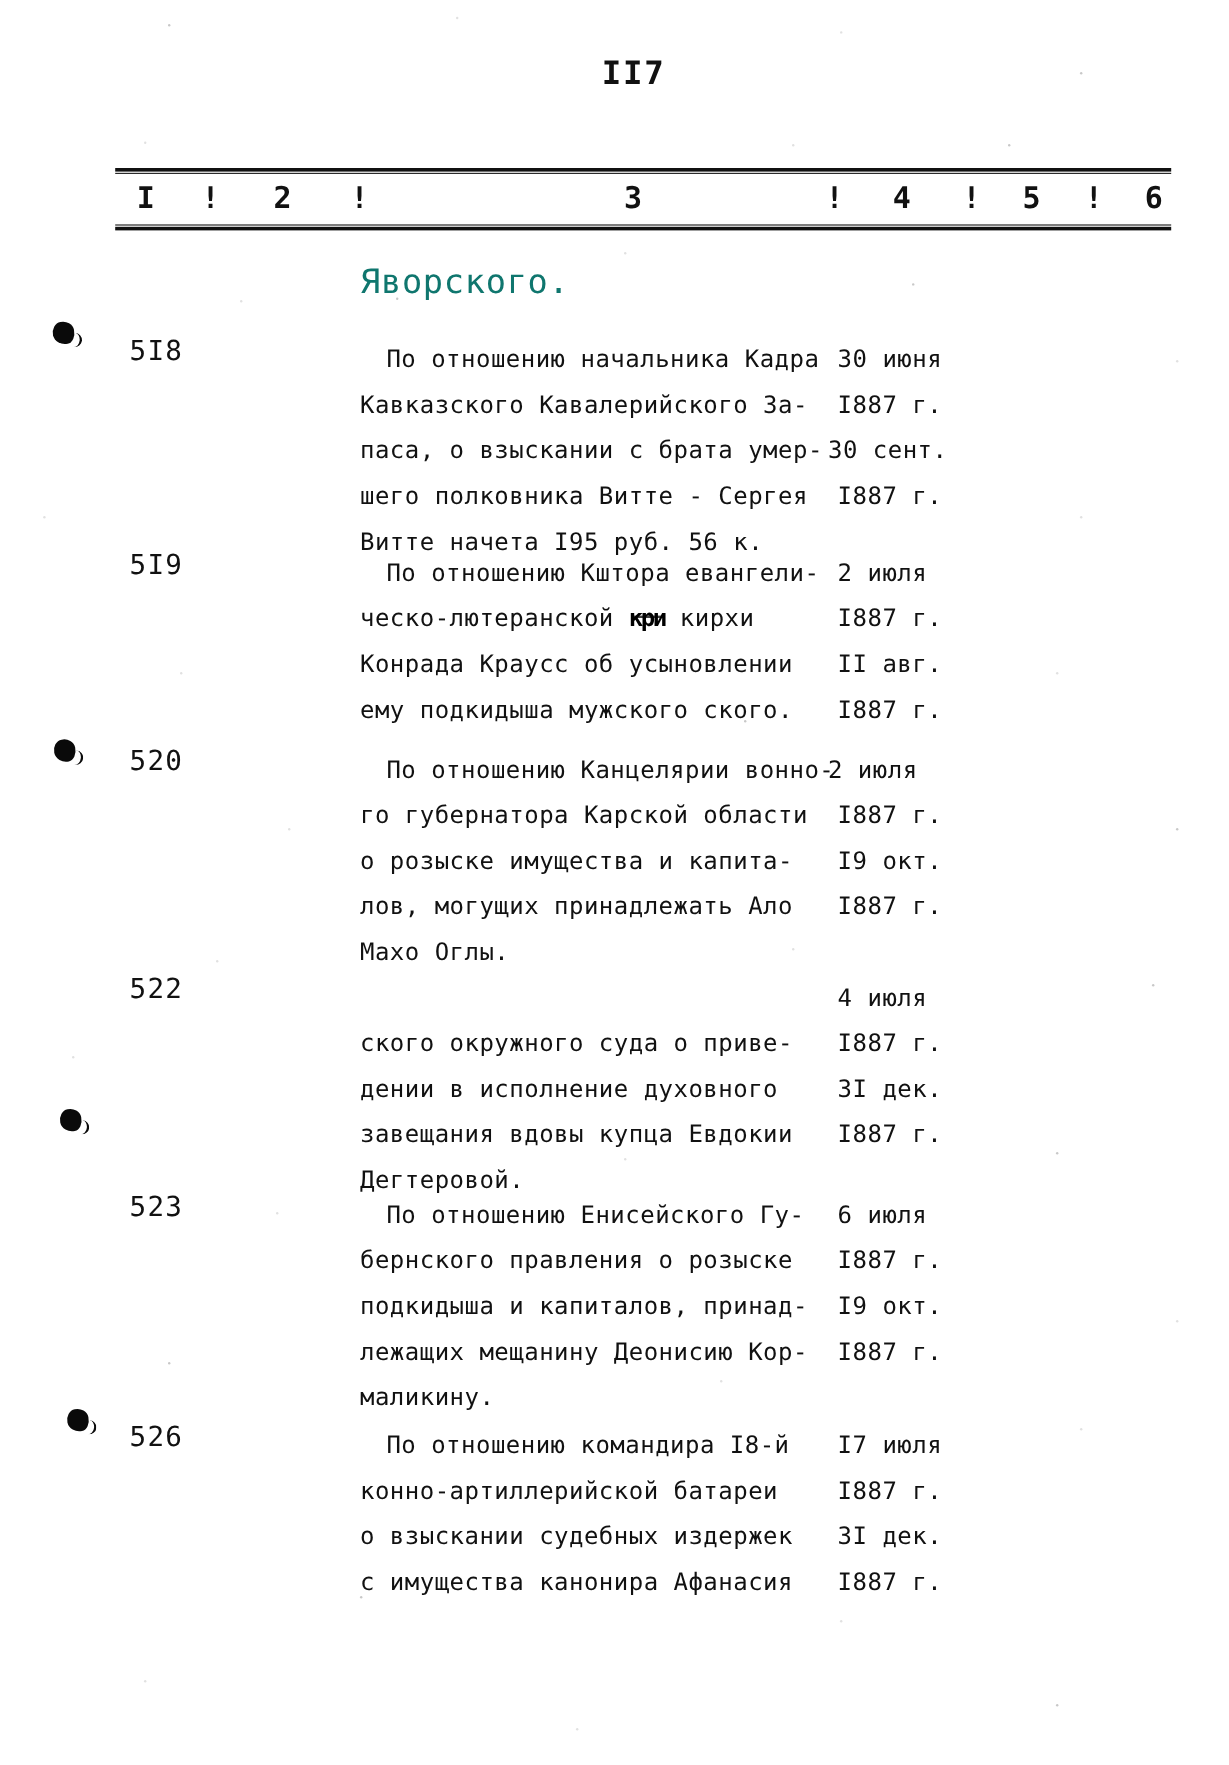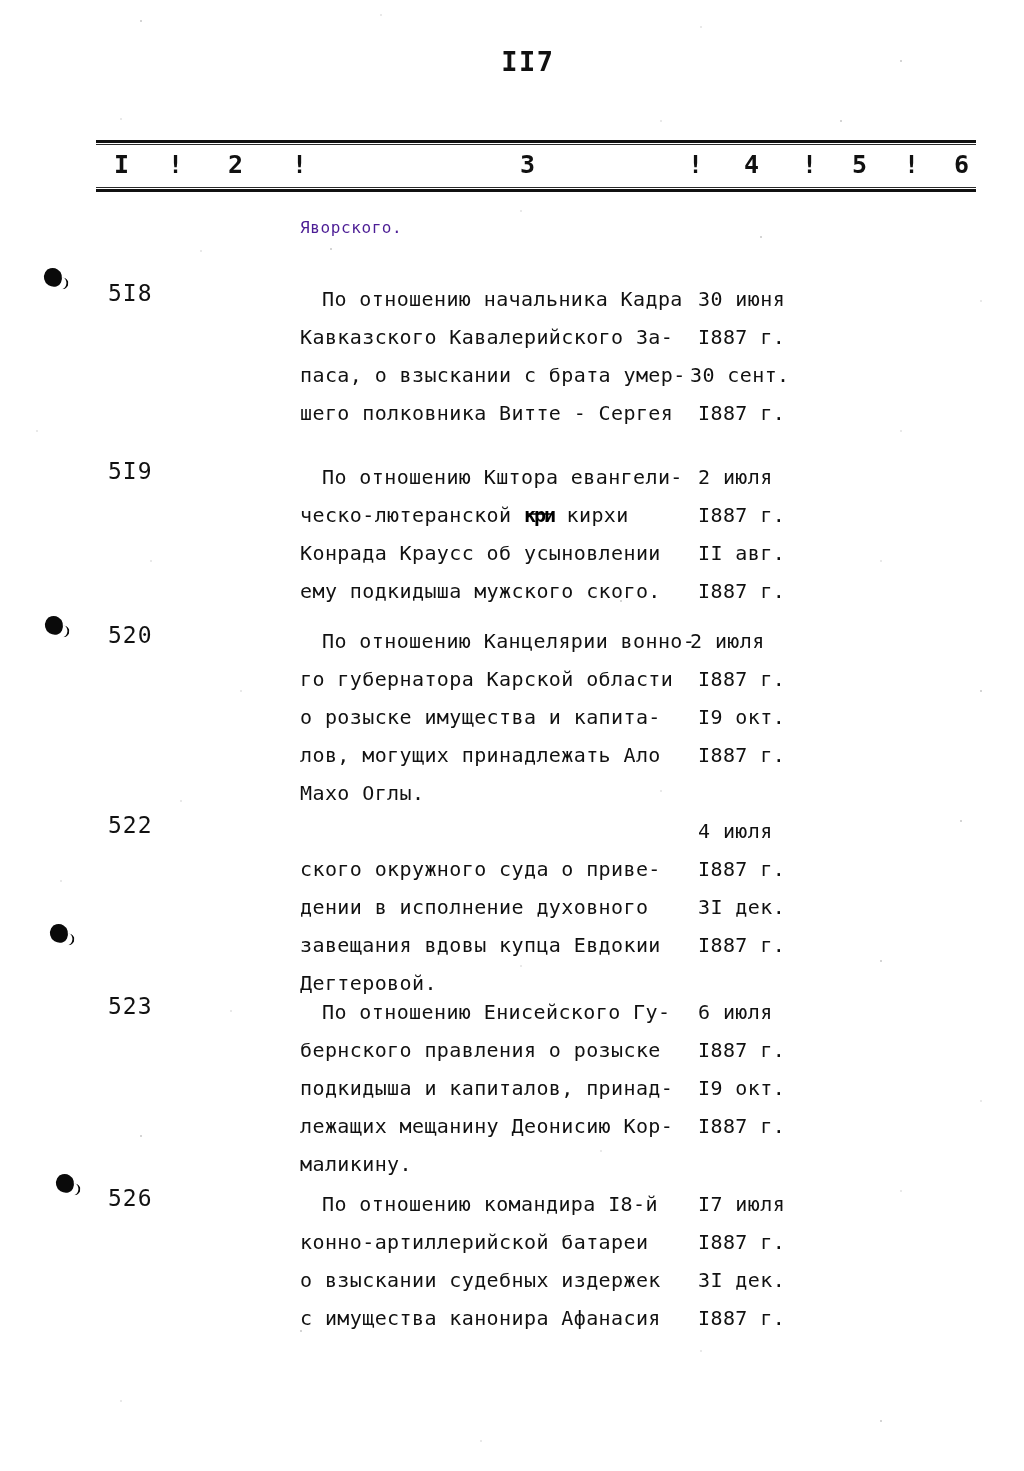--- a/index.html
+++ b/index.html
@@ -75,23 +75,23 @@
     line-height: 34px;
     letter-spacing: 1px;
     white-space: nowrap;
   }
 
   
   .continuation {
     position: absolute;
     top: 218px;
     left: 300px;
-    font-size: 16px;
+    font-size: 28px;
     letter-spacing: 0.6px;
-    color: #4c1d95;
+    color: #0f766e;
     white-space: nowrap;
   }
 
   .entry {
     position: absolute;
     left: 0;
     width: 1024px;
   }
   .entry-number {
     position: absolute;
@@ -211,20 +211,21 @@
   <div class="continuation">Яворского.</div>
 
   <div id="entries-root">
       <div class="entry" style="top: 280px;">
         <div class="entry-number">5I8</div>
         <div class="entry-lines">
           <div class="eline indent"><span class="txt">По отношению начальника Кадра</span><span class="date">30 июня</span></div>
           <div class="eline"><span class="txt">Кавказского Кавалерийского За-</span><span class="date">I887 г.</span></div>
           <div class="eline"><span class="txt">паса, о взыскании с брата умер-</span><span class="date tight">30 сент.</span></div>
           <div class="eline"><span class="txt">шего полковника Витте - Сергея</span><span class="date">I887 г.</span></div>
+          <div class="eline"><span class="txt">Витте начета I95 руб. 56 к.</span></div>
         </div>
       </div>
       <div class="entry" style="top: 458px;">
         <div class="entry-number">5I9</div>
         <div class="entry-lines">
           <div class="eline indent"><span class="txt">По отношению Кштора евангели-</span><span class="date">2 июля</span></div>
           <div class="eline"><span class="txt">ческо-лютеранской <span class="overtype">кpи</span><span> кирхи</span></span><span class="date">I887 г.</span></div>
           <div class="eline"><span class="txt">Конрада Краусс об усыновлении</span><span class="date">II авг.</span></div>
           <div class="eline"><span class="txt">ему подкидыша мужского ского.</span><span class="date">I887 г.</span></div>
         </div>

